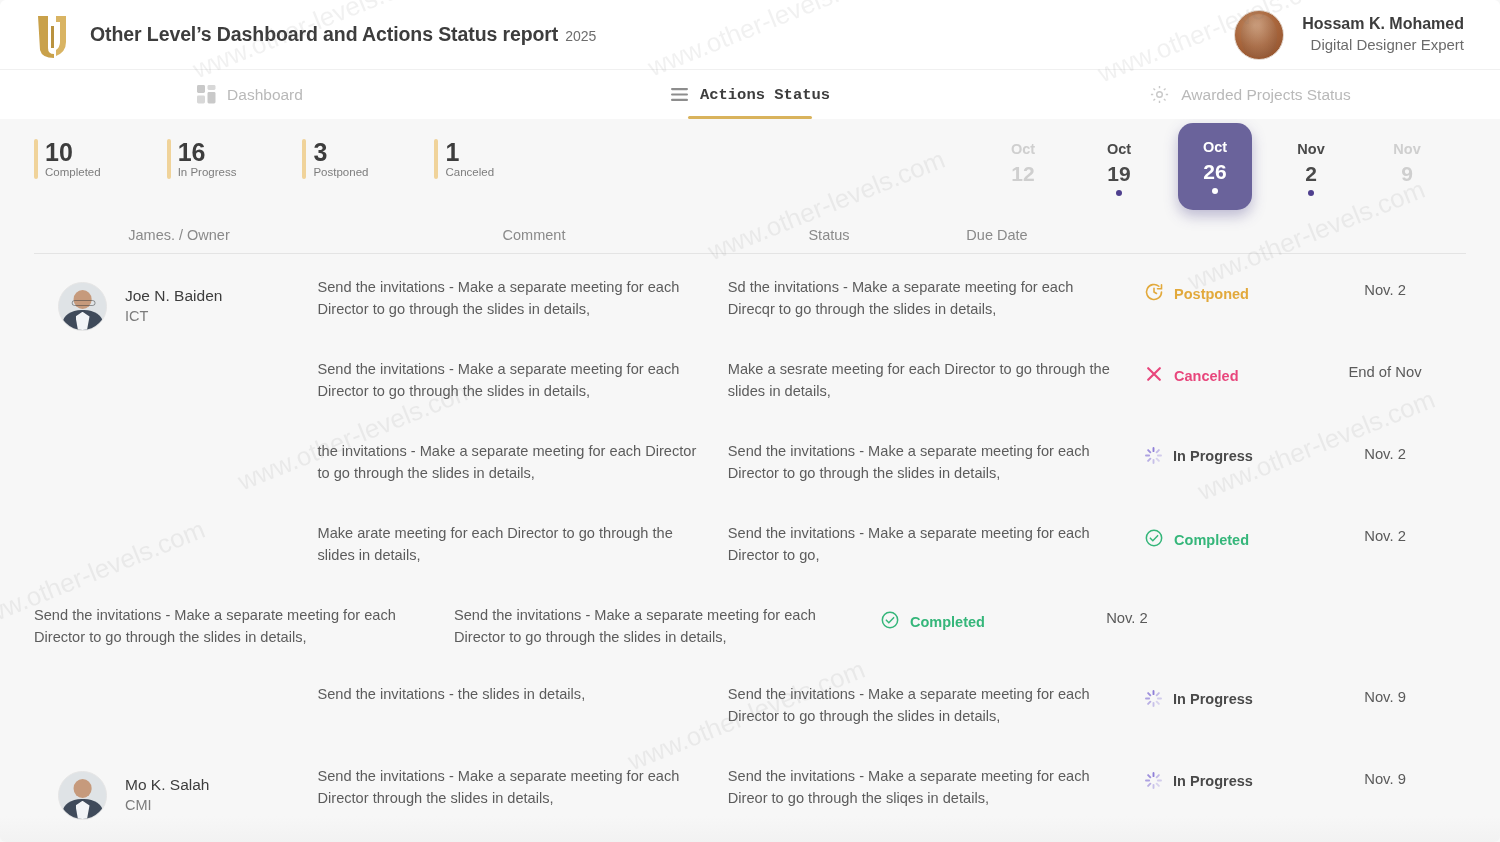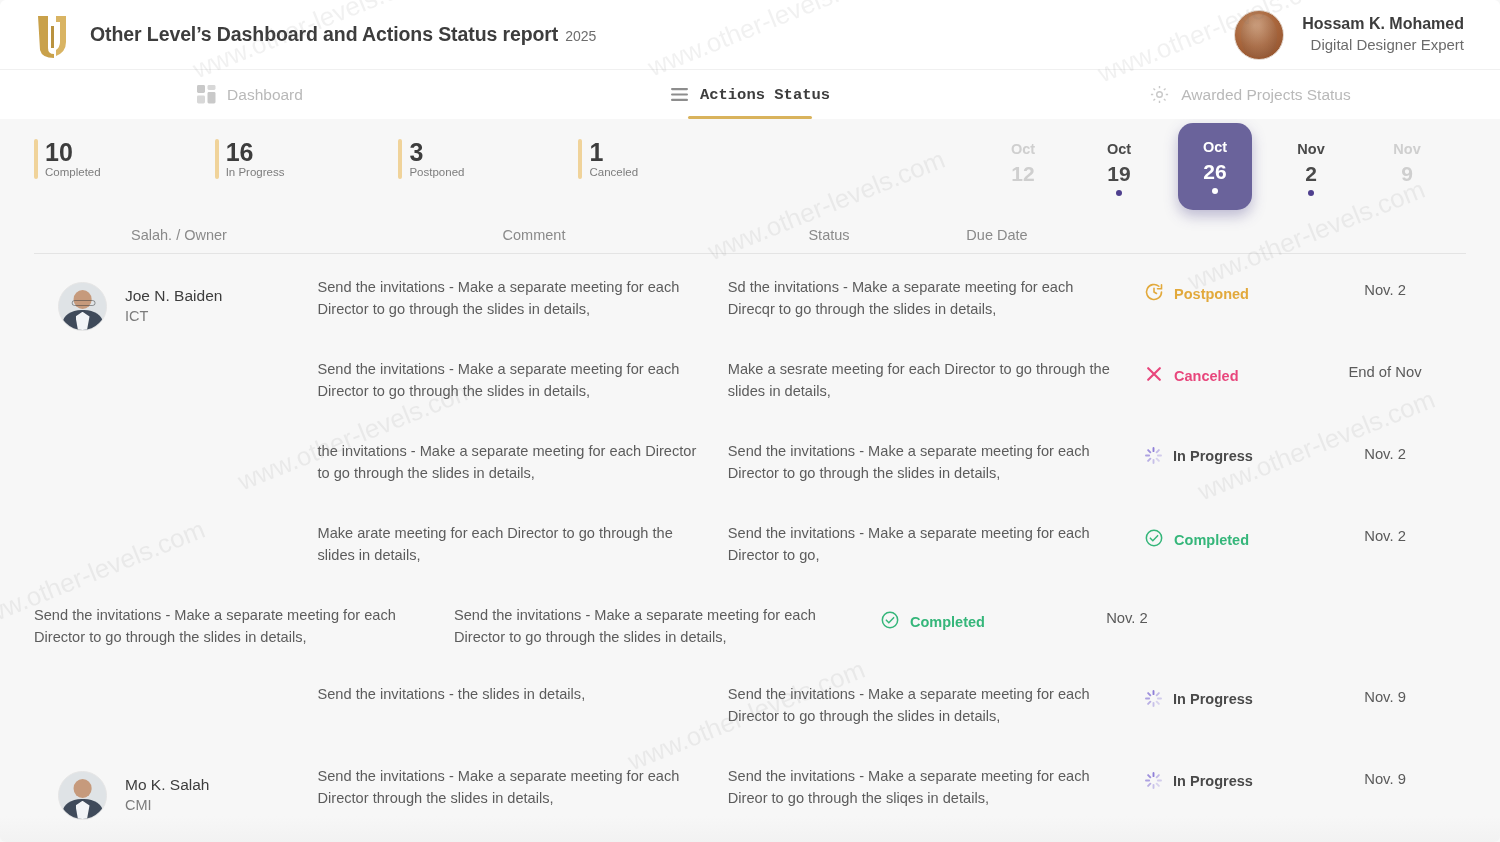--- a/index.html
+++ b/index.html
@@ -128,21 +128,20 @@
     padding: 0 34px;
   }
 
   
   .stats-row {
     display: flex;
     align-items: flex-start;
     padding-top: 20px;
     position: relative;
     height: 104px;
-    gap: 48px;
   }
   .stat {
     display: flex;
     align-items: stretch;
     margin-right: 66px;
   }
   .stat-bar {
     width: 4px;
     background: #f0d39a;
     border-radius: 2px;
@@ -450,21 +449,21 @@
 
         <div class="date-pill faint">
           <div class="date-m">Nov</div>
           <div class="date-d">9</div>
           <div class="date-dot hidden"></div>
         </div>
       </div>
     </div>
 
     <div class="thead">
-      <div class="th c-owner">Salah. / Owner</div>
+      <div class="th c-owner">James. / Owner</div>
       <div class="th c-comment">Comment</div>
       <div class="th c-status">Status</div>
       <div class="th c-due">Due Date</div>
     </div>
 
     <div class="rows">
 
       <div class="row">
         <div class="owner-cell">
           <div class="avatar-sm glasses">

